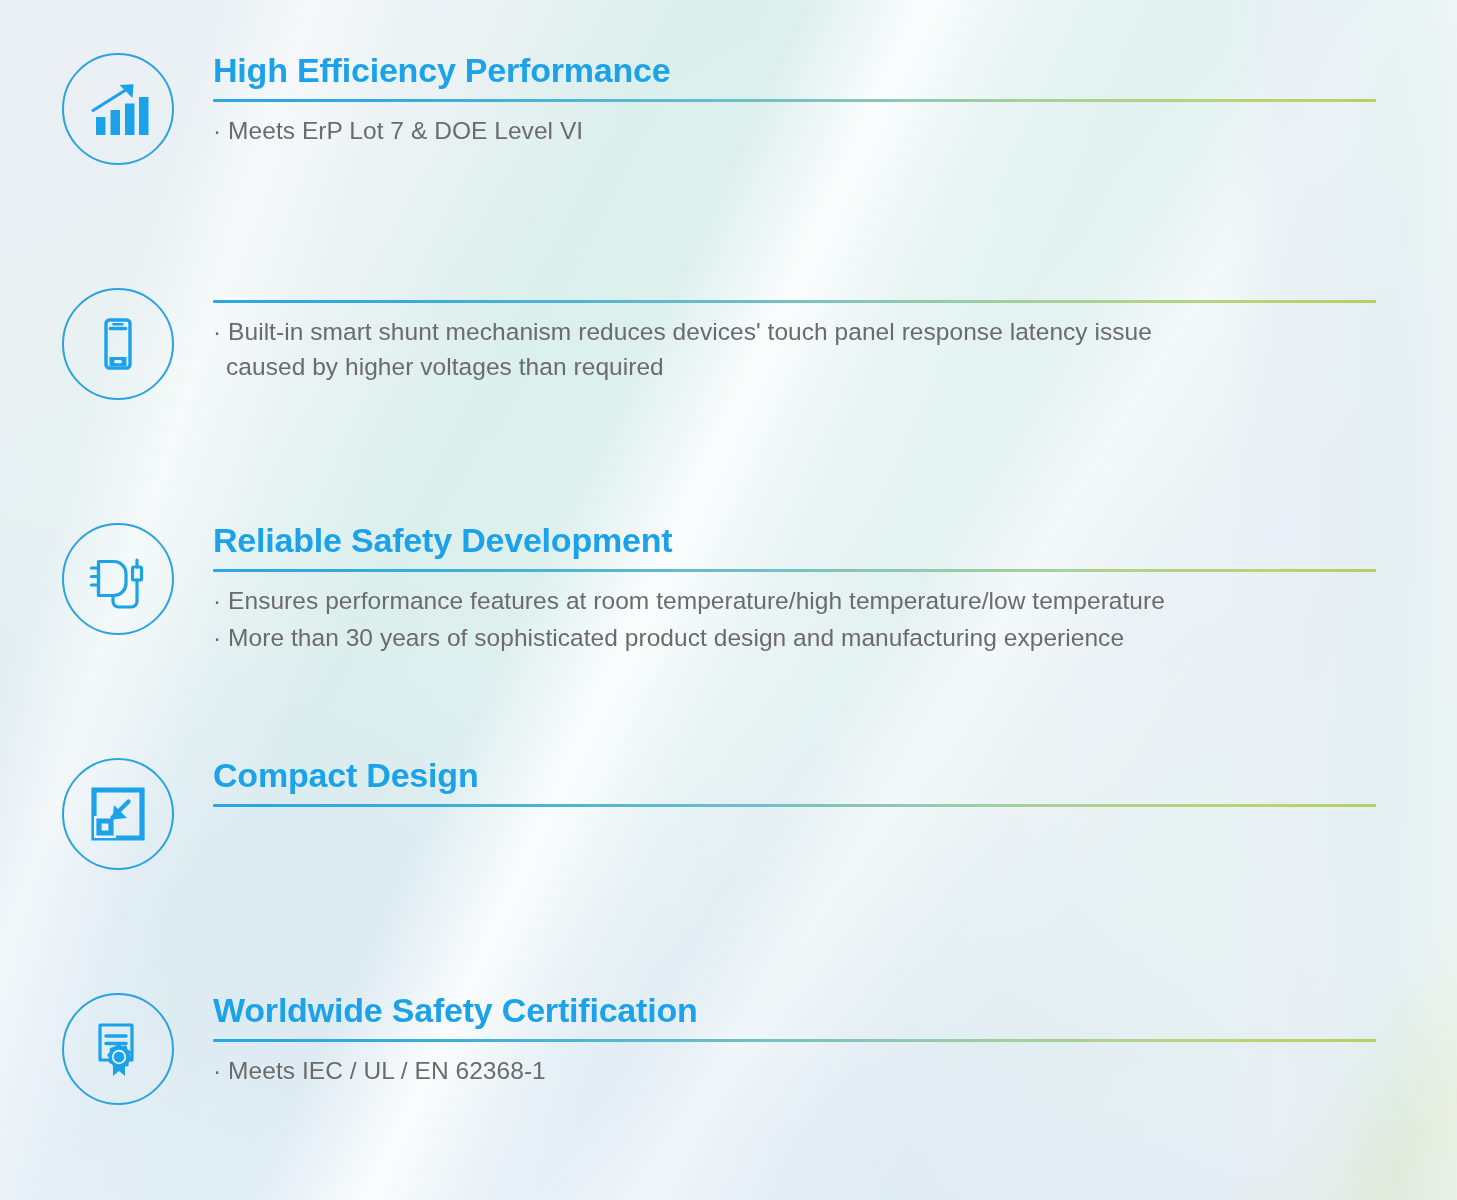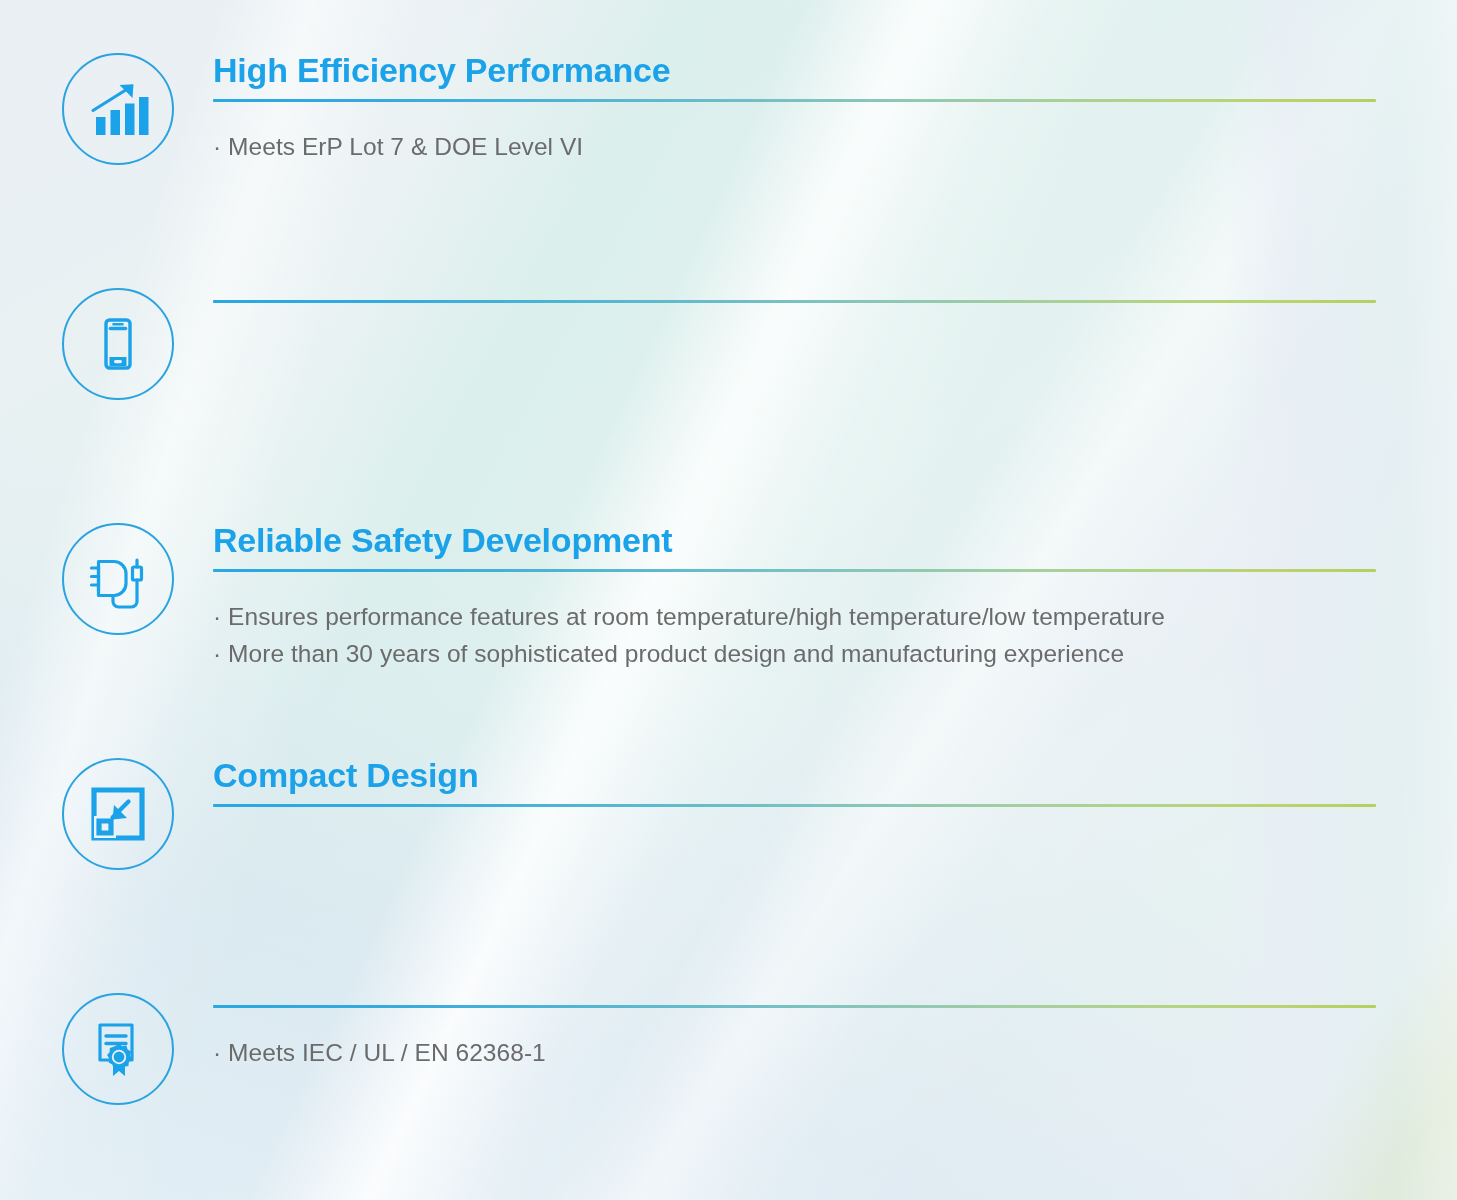--- a/index.html
+++ b/index.html
@@ -184,21 +184,21 @@
       #6dbec7 45%,
       #8cc7b6 58%,
       #a5cf9e 70%,
       #b4d483 82%,
       #b9d46e 92%,
       #b5cf62 100%);
     border-radius: 1px;
   }
 
   .bullets {
-    margin-top: 28px;
+    margin-top: 12px;
   }
   .bullet {
     font-size: 24.5px;
     color: #6b6b6b;
     line-height: 1.42;
     letter-spacing: 0.05px;
     white-space: pre-line;
     text-indent: -13px;
     padding-left: 13px;
     margin: 0;
@@ -252,20 +252,24 @@
             <rect x="22.5" y="14.5" width="17" height="32" fill="#ffffff" opacity="0"></rect>
             <line x1="23.5" y1="15.5" x2="38.5" y2="15.5" stroke="#1ba2e9" stroke-width="3.6" stroke-linecap="round"></line>
             <line x1="26.5" y1="11.2" x2="35.5" y2="11.2" stroke="#1ba2e9" stroke-width="2.4" stroke-linecap="round"></line>
             <rect x="22.5" y="44" width="17" height="9" fill="#1ba2e9"></rect>
             <rect x="27" y="47" width="8" height="3.2" rx="1.6" fill="#eaf3f8"></rect>
           </svg>
         </div>
       </div>
       <div class="body-col">
         <div class="divider"></div>
+        <div class="bullets">
+          <p class="bullet">· Built-in smart shunt mechanism reduces devices' touch panel response latency issue
+  caused by higher voltages than required</p>
+        </div>
       </div>
     </section>
 
     <section class="feature" style="top:523px;">
       <div class="icon-wrap">
         <div class="icon-circle">
           <svg width="76" height="70" viewBox="0 0 76 70" aria-hidden="true">
             <g fill="none" stroke="#1ba2e9" stroke-width="3.2" stroke-linecap="round" stroke-linejoin="round">
               <path d="M18.5 17.5 H34 a12 12 0 0 1 12 12 v10 a12 12 0 0 1 -12 12 H18.5 Z"></path>
               <line x1="18.5" y1="22" x2="18.5" y2="47"></line>
@@ -323,20 +327,21 @@
               <path d="M0,-14 L3.3,-11.7 L7.3,-12.5 L8.6,-8.6 L12.1,-6.6 L11,-2.6 L12.8,1
                        L9.9,3.9 L9.4,8 L5.4,8.8 L2.5,11.7 L-1.2,9.9 L-5.2,10.2 L-6.7,6.4
                        L-10.3,4.5 L-9.8,0.5 L-11.9,-2.9 L-9.3,-6 L-9.2,-10.1 L-5.3,-11.2 Z" fill="#1ba2e9"></path>
               <circle cx="0" cy="-1" r="7.2" fill="#eaf3f8"></circle>
               <circle cx="0" cy="-1" r="5.4" fill="#1ba2e9"></circle>
             </g>
           </svg>
         </div>
       </div>
       <div class="body-col">
+        <h2 class="feature-title">Worldwide Safety Certification</h2>
         <div class="divider"></div>
         <div class="bullets">
           <p class="bullet">· Meets IEC / UL / EN 62368-1</p>
         </div>
       </div>
     </section>
 
   </div>
 </div>
 

